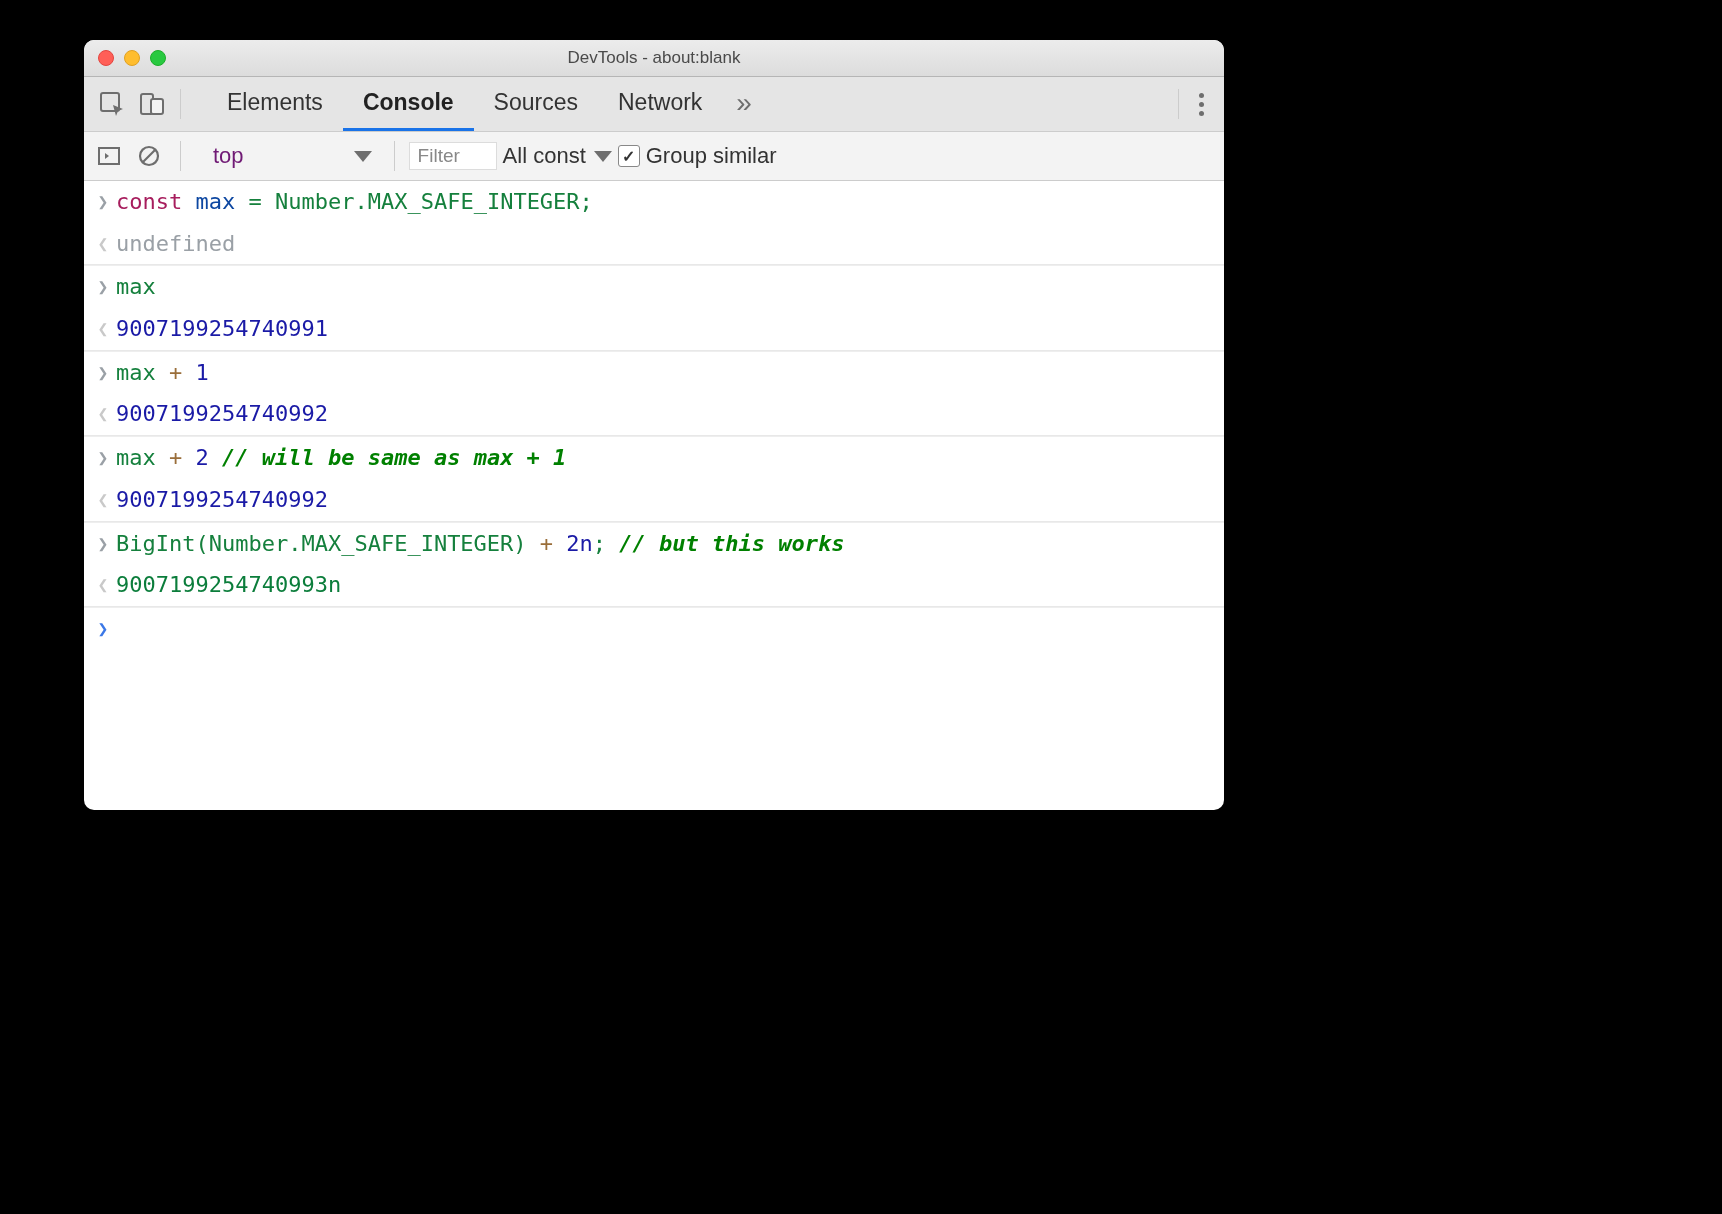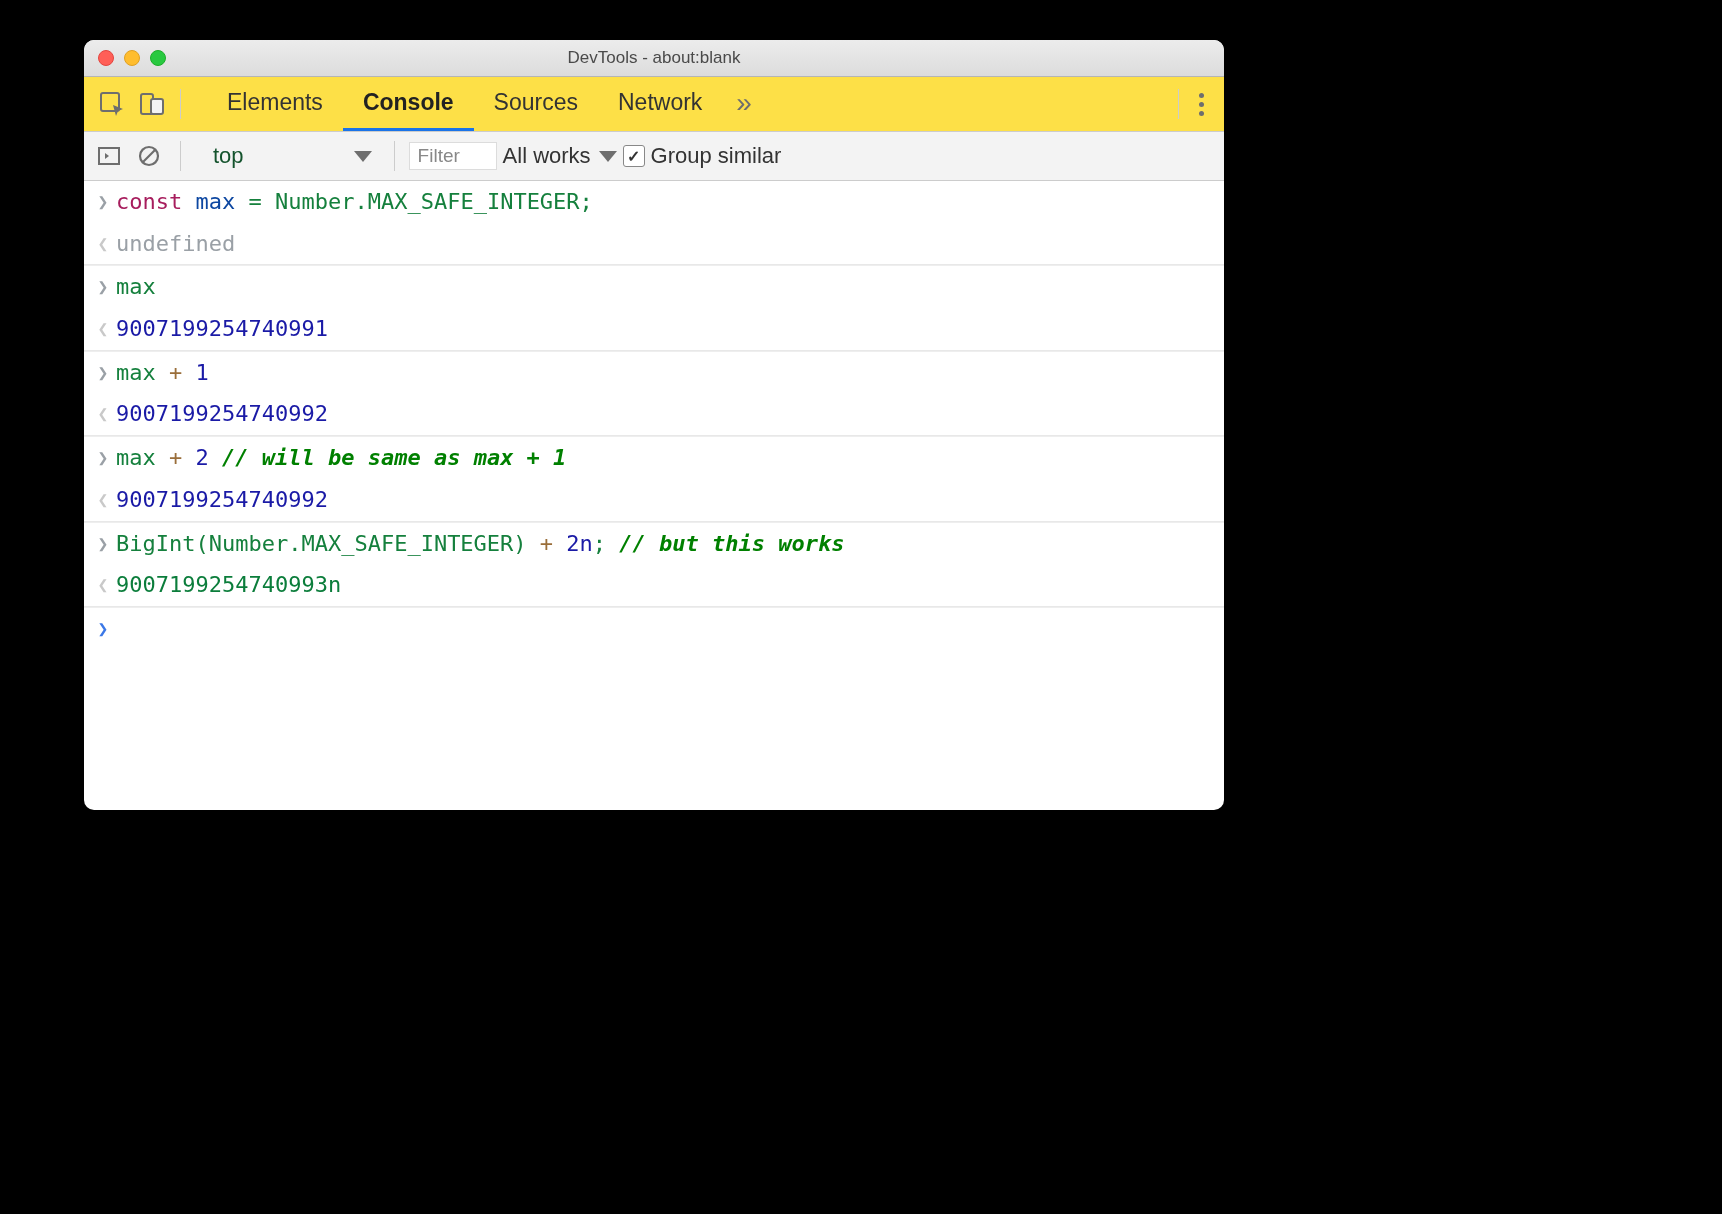--- a/index.html
+++ b/index.html
@@ -44,21 +44,21 @@
   .title {
     position: absolute;
     left: 0; right: 0;
     text-align: center;
     font-size: 17px;
     color: #4a4a4a;
     pointer-events: none;
   }
   .toolbar {
     height: 54px;
-    background: #fde047;
+    background: #e5e5e5;
     border-bottom: 1px solid #ccc;
     display: flex;
     align-items: center;
     padding: 0 8px;
     flex: 0 0 auto;
   }
   .icon-btn {
     width: 40px; height: 40px;
     display: flex; align-items: center; justify-content: center;
     color: #6e6e6e;
@@ -88,21 +88,21 @@
     padding: 0 8px;
     gap: 6px;
     font-size: 22px;
     color: #5f6368;
     flex: 0 0 auto;
   }
   .filterbar .fb-icon { width: 34px; height: 34px; display:flex;align-items:center;justify-content:center;}
   .context-select {
     display: flex; align-items: center; gap: 110px;
     padding: 4px 8px; margin-left: 10px;
-    font-size: 22px; color: #14532d;
+    font-size: 22px; color: #701a75;
   }
   .tri-down {
     width: 0; height: 0; border-left: 9px solid transparent; border-right: 9px solid transparent; border-top: 11px solid #6e6e6e;
   }
   .filter-input {
     background: #fff;
     border: 1px solid #dcdcdc;
     padding: 2px 8px;
     font-size: 19px;
     color: #888;
@@ -223,21 +223,21 @@
         </svg>
     </div>
     <div class="v-sep"></div>
     <div class="context-select">
       <span>top</span>
       <span class="tri-down"></span>
     </div>
     <div class="v-sep"></div>
     <div class="filter-input">Filter</div>
     <div class="levels">
-      <span>All works</span>
+      <span>All const</span>
       <span class="tri-down"></span>
     </div>
     <div class="chk">✓</div>
     <div class="group-similar">Group similar</div>
   </div>
 
   <div class="console" id="console">
       <div class="row">
         <div class="gutter input"><span style="color:#9aa0a6">❯</span></div>
         <div class="code"><span class="tok-keyword">const </span><span class="tok-var">max</span><span class="tok-default"> = Number.MAX_SAFE_INTEGER;</span></div>

